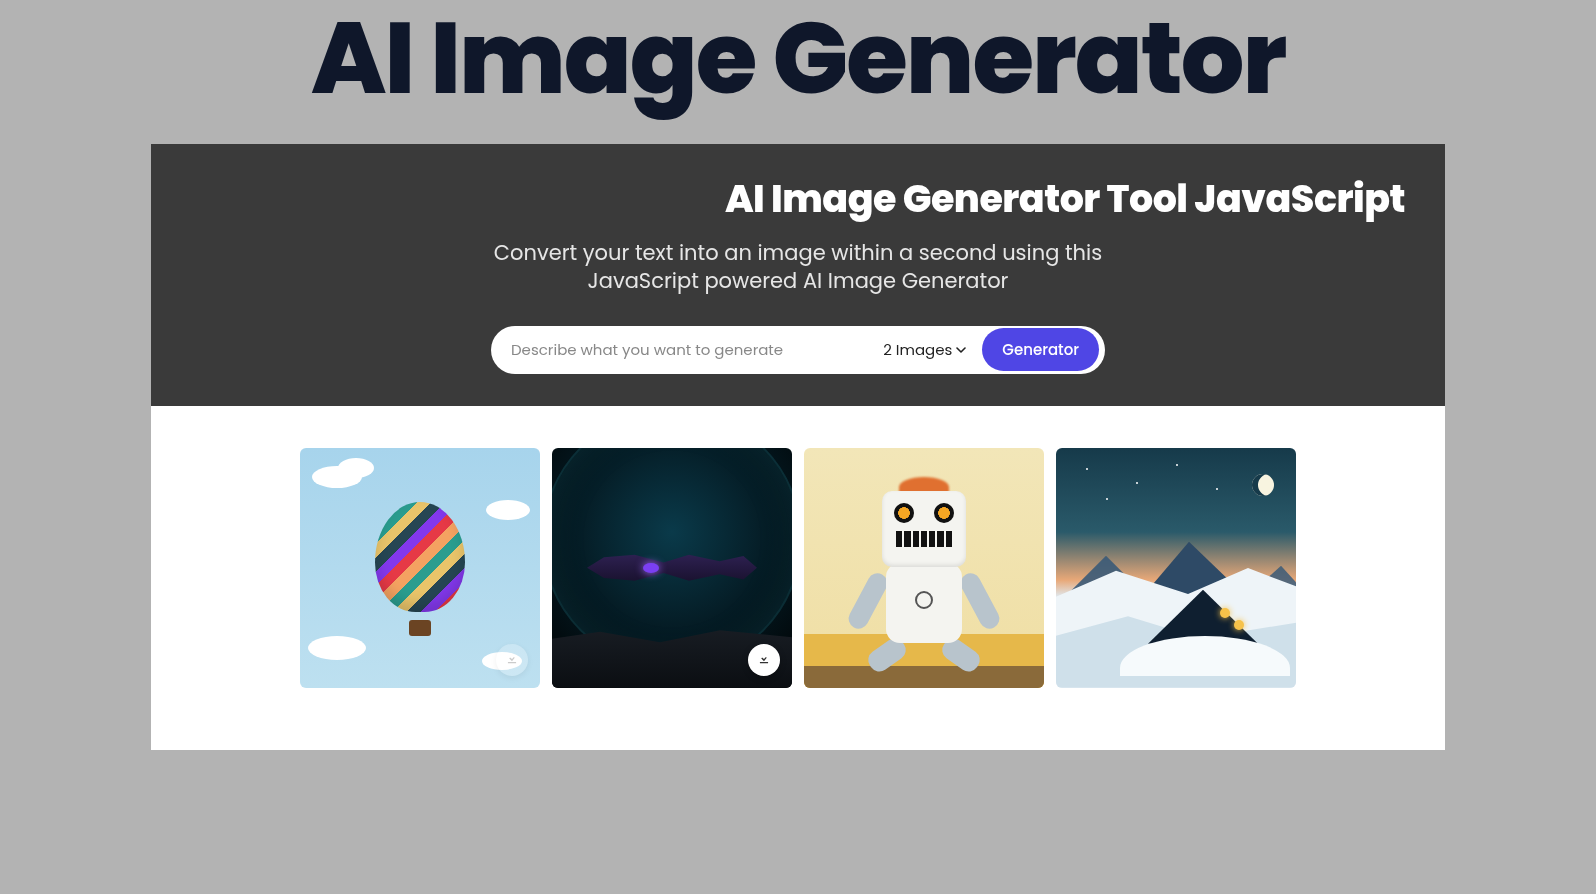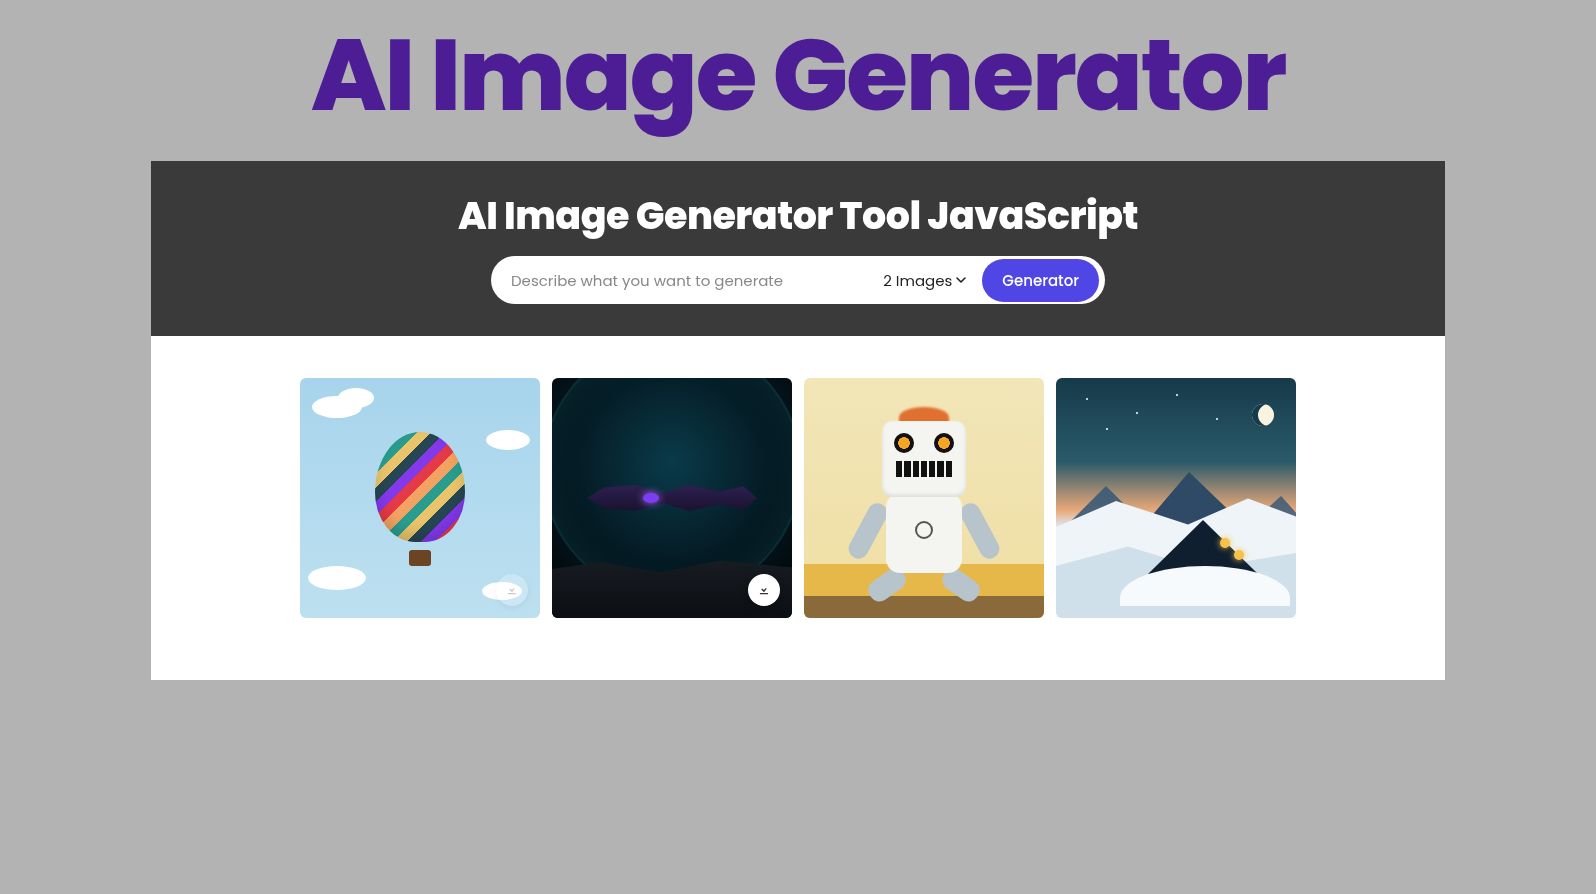--- a/index.html
+++ b/index.html
@@ -7,43 +7,44 @@
     width: 1596px;
     height: 894px;
     background: #b3b3b3;
     font-family: 'Poppins', 'Segoe UI', Arial, sans-serif;
     overflow: hidden;
   }
   .page-title {
     text-align: center;
     font-size: 100px;
     font-weight: 800;
-    color: #4c1d95;
+    color: #0f172a;
     letter-spacing: -2px;
-    padding-top: 25px;
+    padding-top: 8px;
     padding-bottom: 20px;
     line-height: 1;
   }
   .app-container {
     width: 1294px;
     margin: 16px auto 0 auto;
     background: #ffffff;
     overflow: hidden;
   }
   .hero {
     background: #3a3a3a;
     padding: 26px 40px 32px 40px;
     text-align: center;
     color: #fff;
   }
   .hero-title {
     font-size: 38px;
     font-weight: 800;
     letter-spacing: -0.5px;
     margin-bottom: 12px;
+    text-align: right;
   }
   .hero-sub {
     font-size: 21px;
     font-weight: 400;
     color: #e6e6e6;
     max-width: 640px;
     margin: 0 auto 30px auto;
     line-height: 1.35;
   }
   .prompt-bar {
@@ -260,20 +261,21 @@
 </style>
 </head>
 <body>
 
 <h1 class="page-title">AI Image Generator</h1>
 
 <div class="app-container">
 
   <div class="hero">
     <div class="hero-title">AI Image Generator Tool JavaScript</div>
+    <div class="hero-sub">Convert your text into an image within a second using this JavaScript powered AI Image Generator</div>
 
     <div class="prompt-bar">
       <input class="prompt-input" type="text" placeholder="Describe what you want to generate" style="">
       <div class="count-select">
         <span>2 Images</span>
         <span class="chevron">
           <svg viewBox="0 0 10 10" width="10" height="10">
               <path d="M1 3 L5 7 L9 3" fill="none" stroke="#222" stroke-width="1.6" stroke-linecap="round" stroke-linejoin="round"></path>
             </svg>
         </span>

